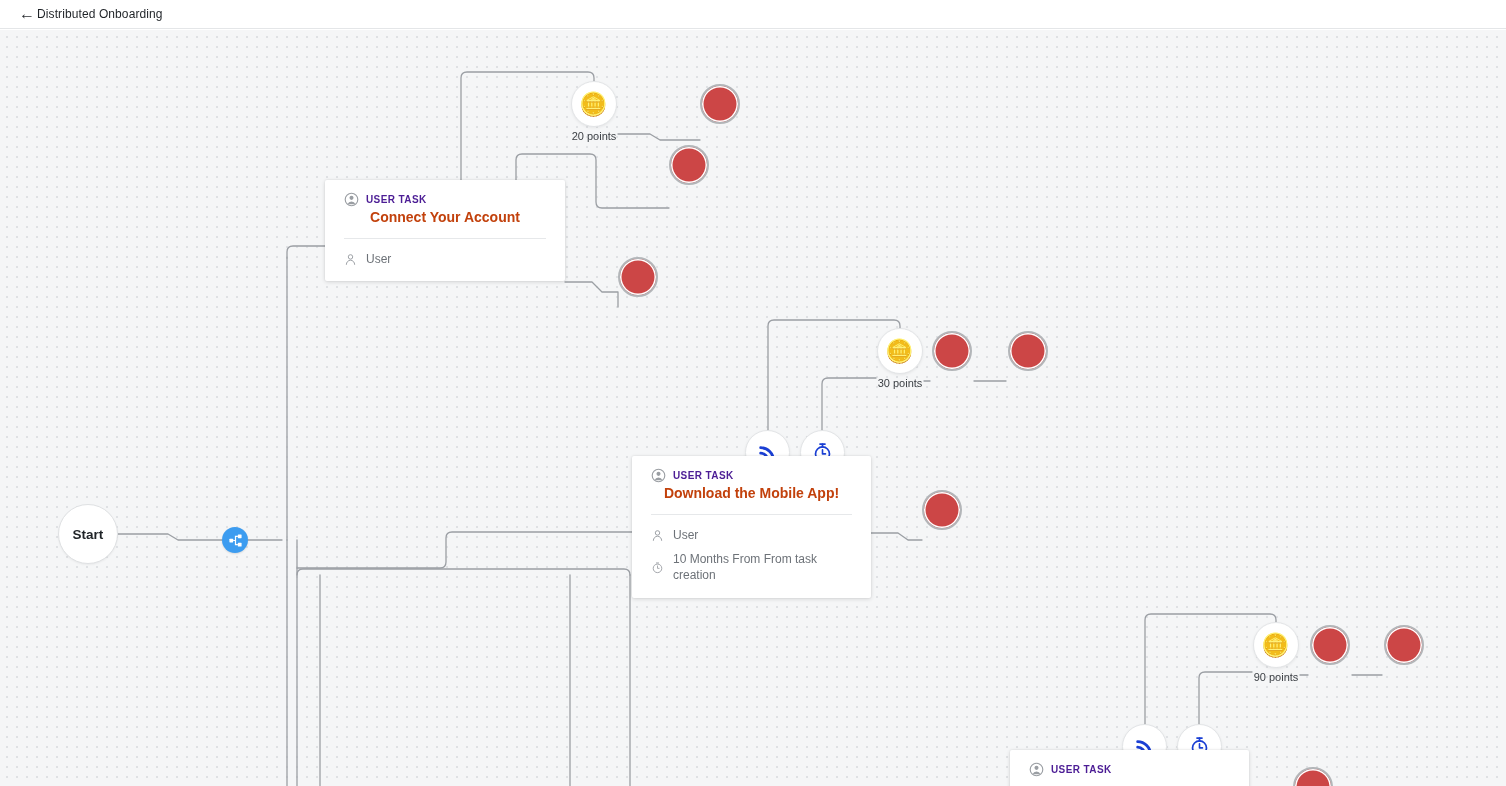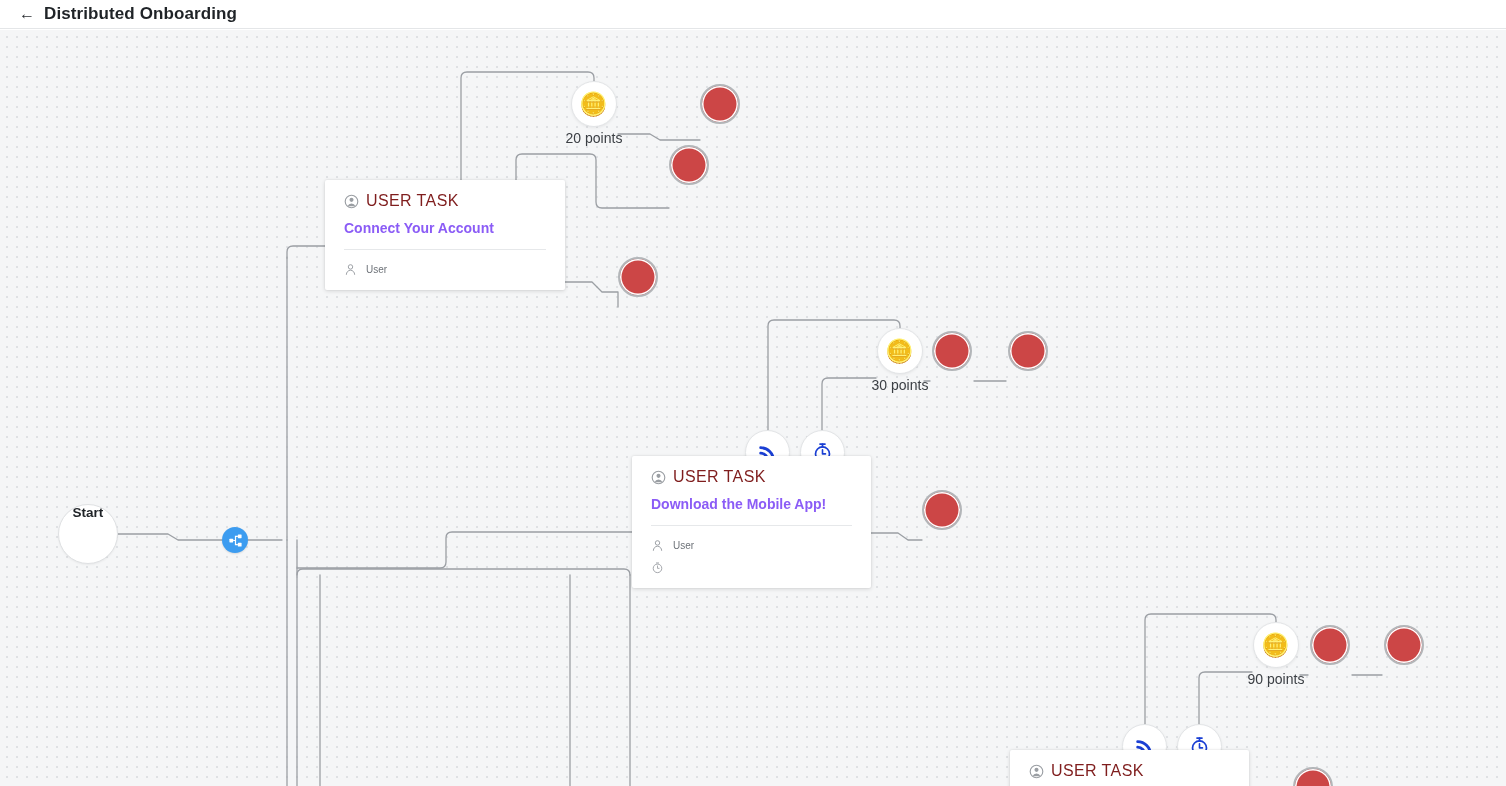--- a/index.html
+++ b/index.html
@@ -25,23 +25,23 @@
   }
   #back-arrow {
     margin-left: 19px;
     font-size: 16px;
     color: #2b2f33;
     line-height: 1;
     cursor: pointer;
     user-select: none;
   }
   #header-title {
-    margin-left: 9px;
-    font-size: 17px;
-    font-weight: bold;
+    margin-left: 2px;
+    font-size: 12px;
+    font-weight: normal;
     color: #1f2327;
     letter-spacing: 0.1px;
   }
 
   
   #canvas {
     position: absolute;
     left: 0; top: 30px;
     width: 1506px; height: 756px;
     background-color: #f5f6f7;
@@ -53,21 +53,21 @@
   #edges { position: absolute; left: 0; top: 0; width: 1506px; height: 756px; }
 
   .node { position: absolute; z-index: 10; }
 
   
   .start-node {
     width: 60px; height: 60px;
     border-radius: 50%;
     background: #ffffff;
     border: 1px solid #dfe1e3;
-    display: flex; align-items: flex-start; justify-content: center;
+    display: flex; align-items: center; justify-content: center;
     font-size: 13.5px; font-weight: bold; color: #1f2327;
     box-shadow: 0 1px 2px rgba(0,0,0,0.05);
     cursor: pointer;
   }
 
   
   .gateway-node {
     width: 26px; height: 26px;
     border-radius: 50%;
     background: #3c9cf0;
@@ -85,21 +85,21 @@
     border: 1px solid #e3e5e7;
     display: flex; align-items: center; justify-content: center;
     box-shadow: 0 1px 3px rgba(0,0,0,0.07);
   }
   .circ-coin { width: 46px; height: 46px; }
   .circ-label {
     position: absolute;
     top: 49px; left: 50%;
     transform: translateX(-50%);
     white-space: nowrap;
-    font-size: 14px;
+    font-size: 11px;
     color: #3b3f44;
   }
   .coin-glyph { font-size: 23px; line-height: 1; }
 
   
   .end-node {
     position: absolute;
     width: 40px; height: 40px;
     border-radius: 50%;
     background: #cc4646;
@@ -114,40 +114,42 @@
     position: absolute;
     background: #ffffff;
     border-radius: 2px;
     box-shadow: 0 1px 4px rgba(0,0,0,0.14), 0 0 0 1px rgba(0,0,0,0.02);
     z-index: 30;
     padding: 12px 19px 14px 19px;
     cursor: pointer;
   }
   .task-head { display: flex; align-items: center; gap: 7px; }
   .task-kicker {
-    font-size: 16px;
-    color: #7f1d1d;
+    font-size: 10px;
+    color: #4c1d95;
     letter-spacing: 0.4px;
+    font-weight: bold;
   }
   .task-title {
-    margin-top: 10px;
+    margin-top: 2px;
     font-size: 14px;
     font-weight: bold;
-    color: #8b5cf6;
+    color: #c2410c;
+    text-align: center;
   }
   .task-divider {
     margin: 13px 0 12px 0;
     height: 1px;
     background: #e6e8ea;
   }
   .task-row {
     display: flex;
-    align-items: flex-end;
+    align-items: center;
     gap: 9px;
-    font-size: 10px;
+    font-size: 12px;
     color: #6d7278;
     margin-bottom: 8px;
     line-height: 1.35;
   }
   .task-row:last-child { margin-bottom: 0; }
   .task-row svg { flex: 0 0 auto; margin-top: 1px; }
 
   svg { display: block; }
 </style>
 </head>
@@ -323,20 +325,21 @@
         <path d="M3.6 17.5a6.4 6.4 0 0 1 12.8 0" fill="none" stroke="#9a9ea3" stroke-width="1.5" stroke-linecap="round"></path>
       </svg>
       <span>User</span>
     </div>
     <div class="task-row">
       <svg width="13" height="13" viewBox="0 0 20 20">
         <circle cx="10" cy="11.3" r="6.6" fill="none" stroke="#9a9ea3" stroke-width="1.4"></circle>
         <path d="M8.3 3h3.4" stroke="#9a9ea3" stroke-width="1.4" stroke-linecap="round"></path>
         <path d="M10 7.6v3.7h2.5" fill="none" stroke="#9a9ea3" stroke-width="1.3" stroke-linecap="round"></path>
       </svg>
+      <span>10 Months From From task creation</span>
     </div>
   </div>
 
   <div class="circ-node" style="left:1122px; top:694px;">
     <div class="circ">
       <svg width="22" height="22" viewBox="0 0 24 24">
         <circle cx="5.5" cy="18.5" r="2.4" fill="#1a3fd4"></circle>
         <path d="M4 12.2a8.2 8.2 0 0 1 8 8.2" stroke="#1a3fd4" stroke-width="3.1" fill="none" stroke-linecap="round"></path>
         <path d="M4 6.2a14.2 14.2 0 0 1 14 14.2" stroke="#1a3fd4" stroke-width="3.1" fill="none" stroke-linecap="round"></path>
       </svg>

